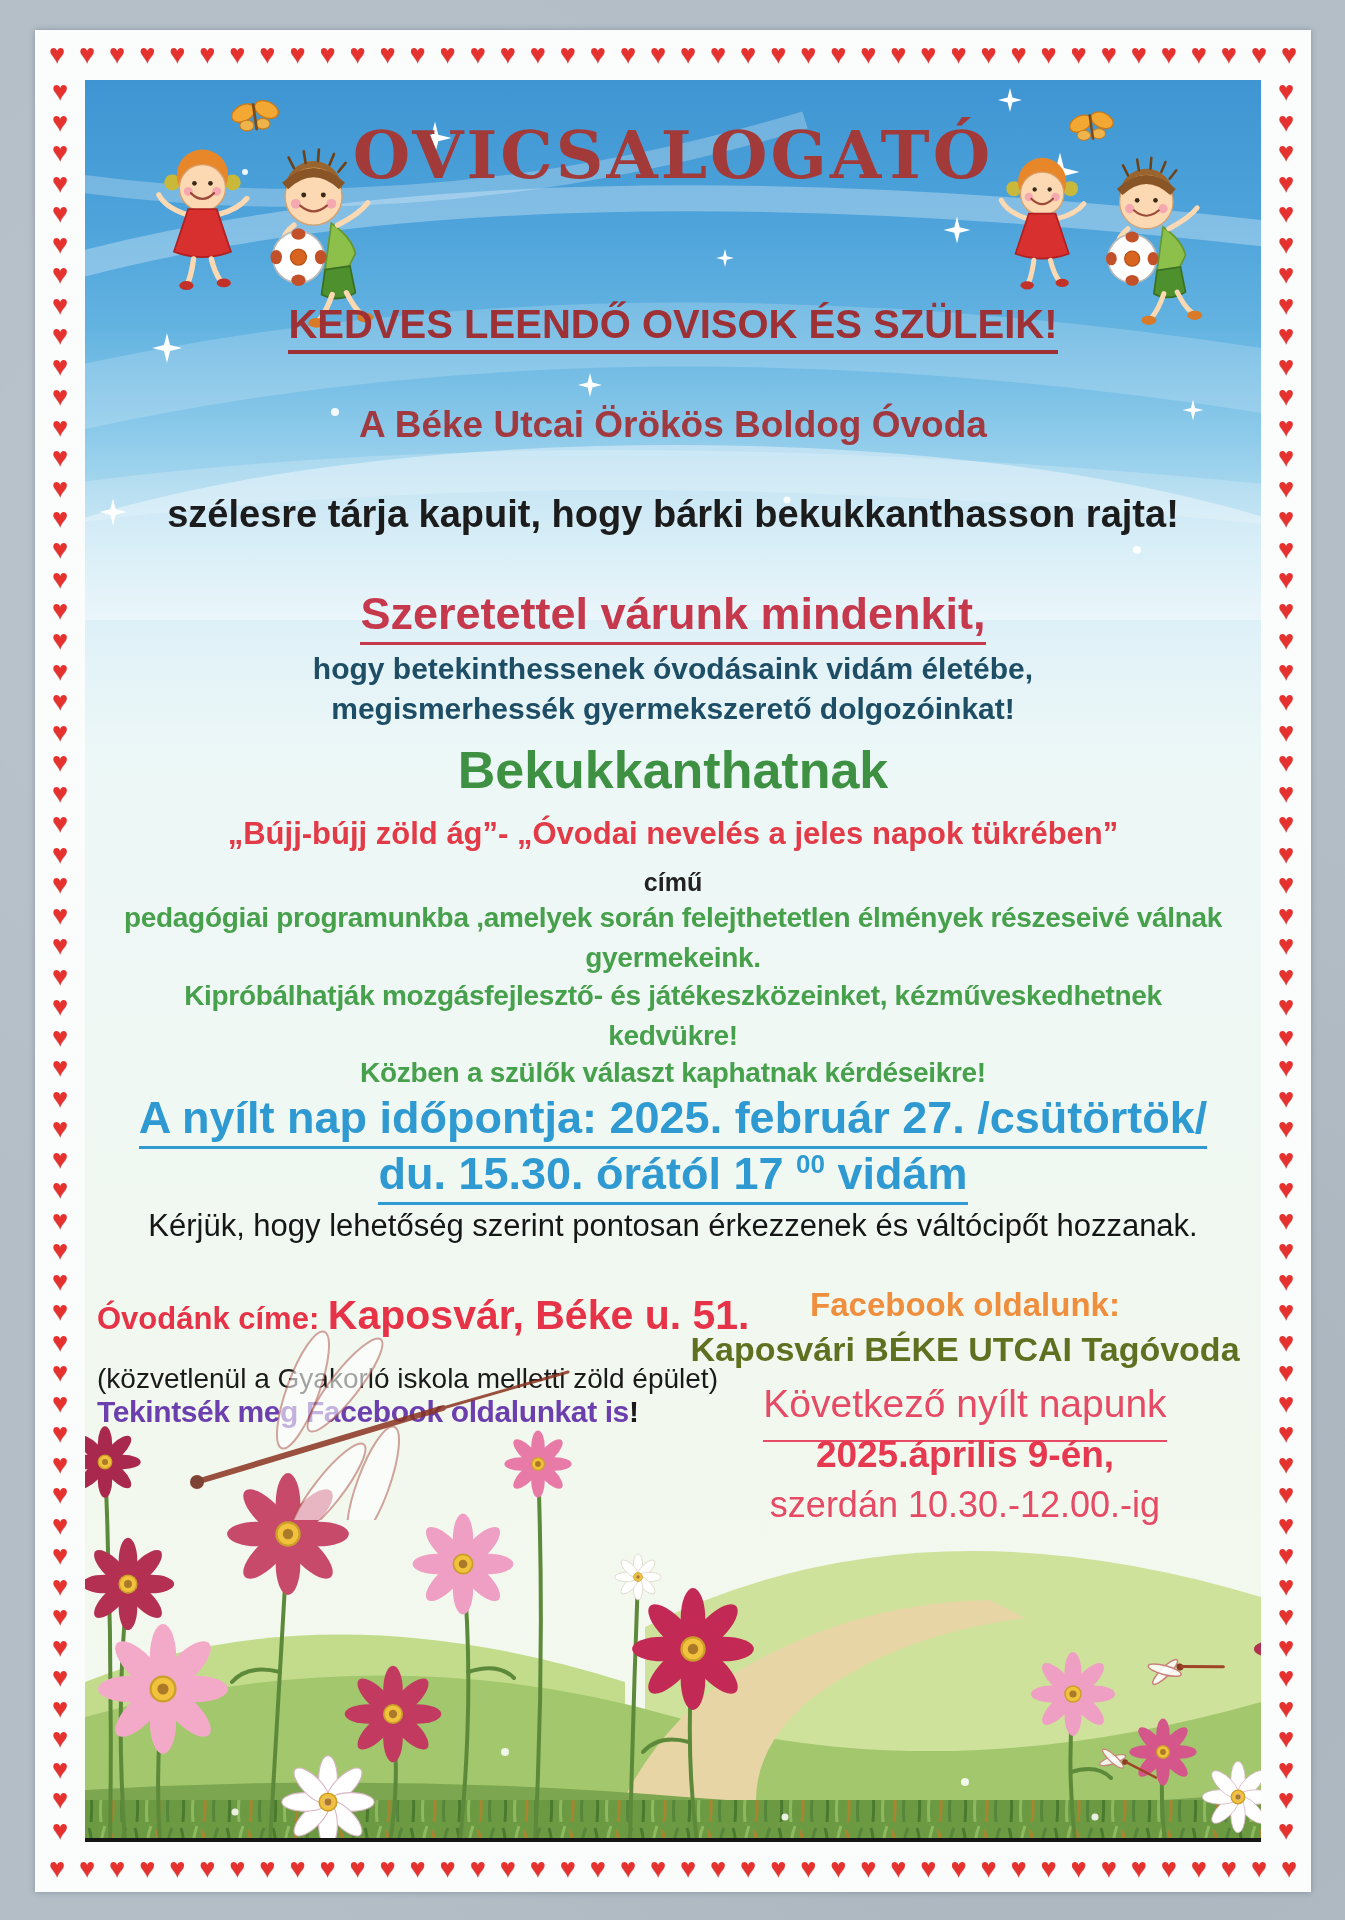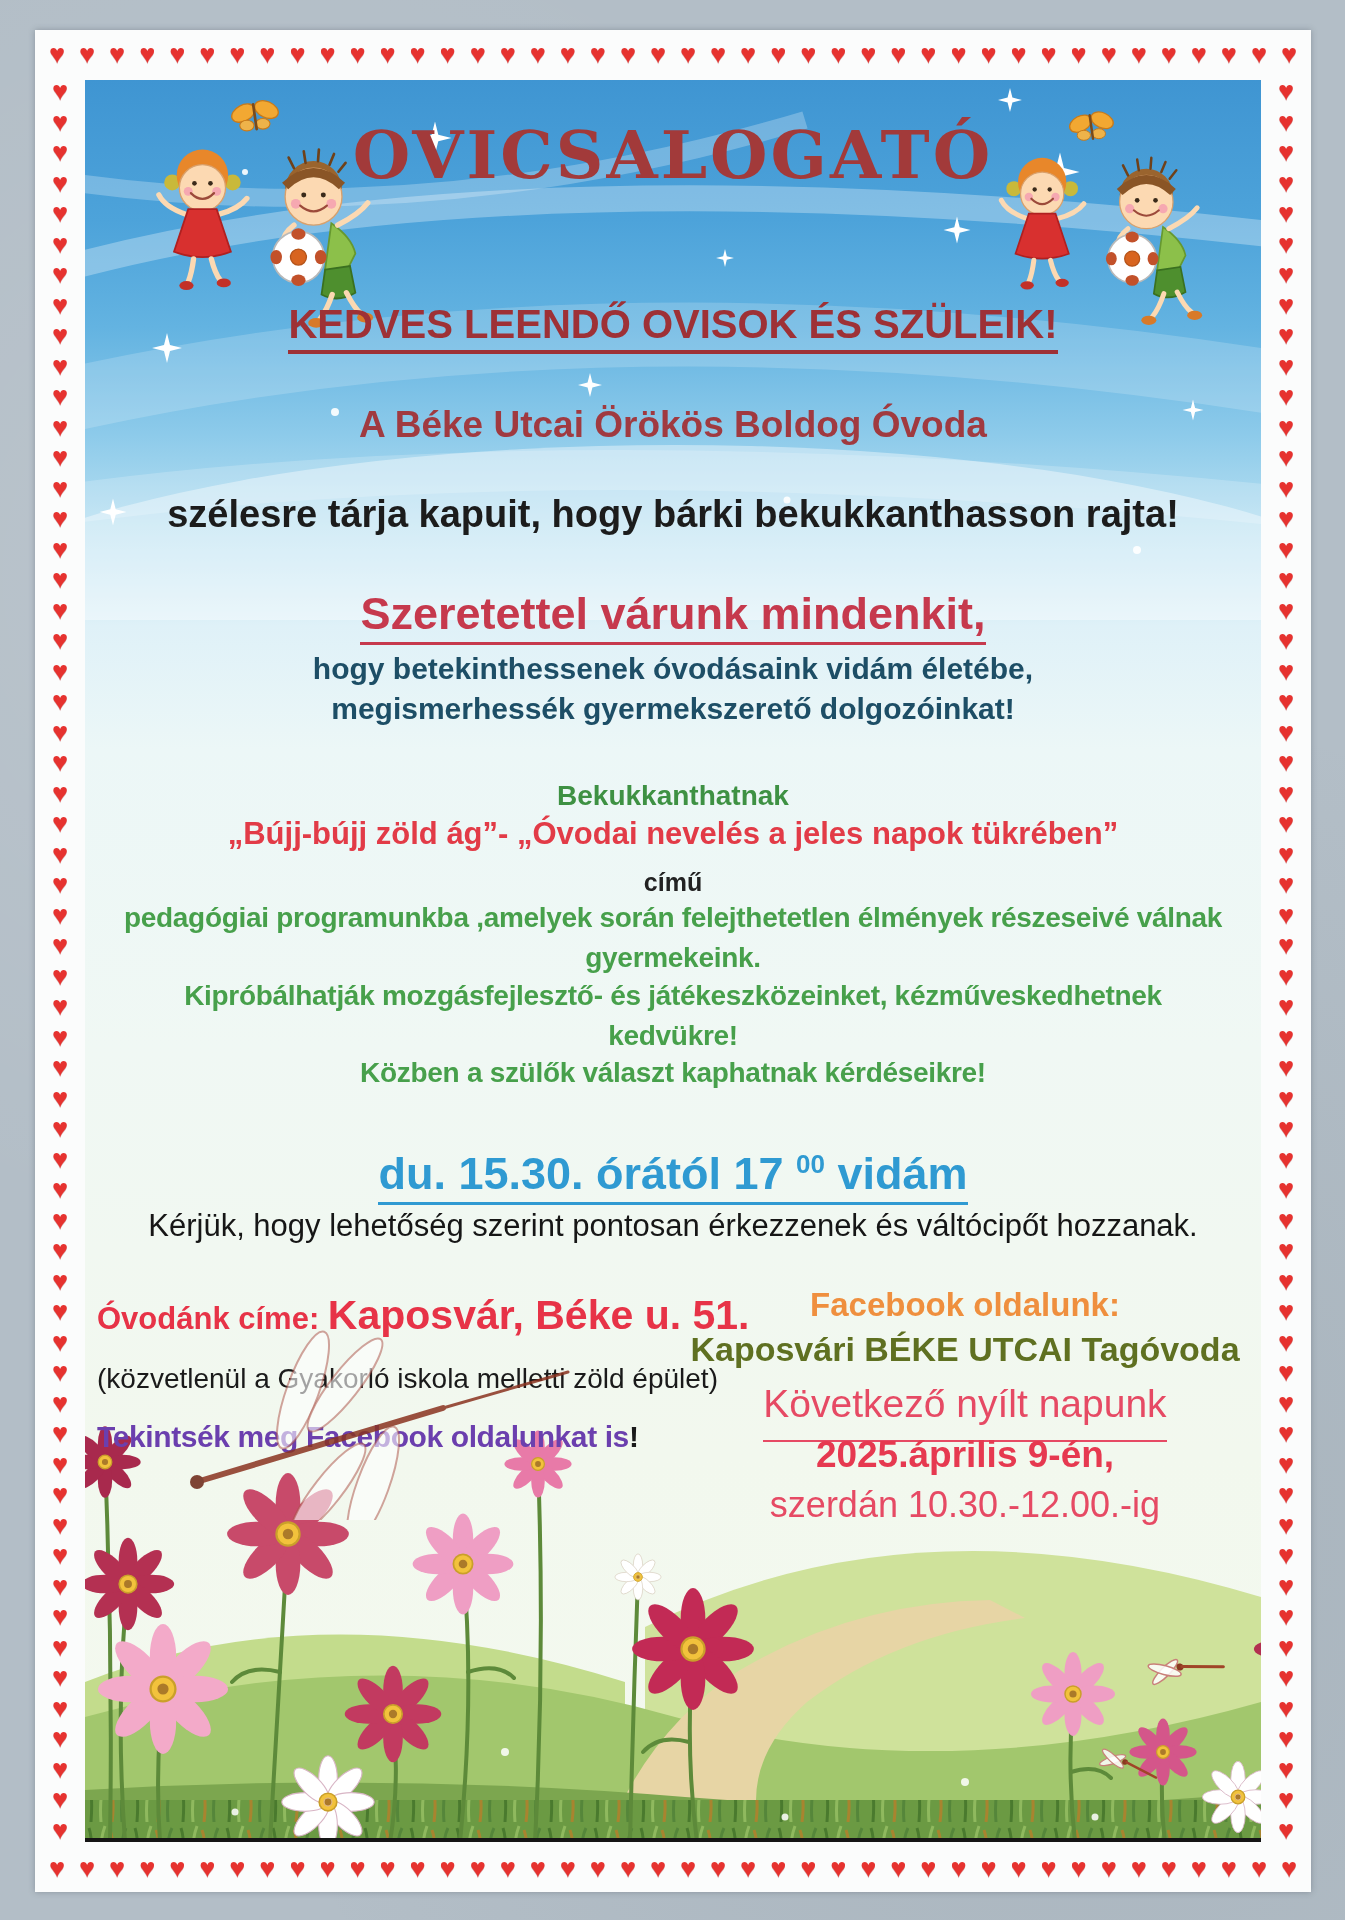--- a/index.html
+++ b/index.html
@@ -38,35 +38,35 @@
   .u3{border-bottom:2px solid currentColor;padding-bottom:14px;display:inline-block;}
 
   .title{top:36px;font-family:"DejaVu Serif",serif;font-weight:bold;font-size:66px;
     letter-spacing:3px;color:var(--title-maroon);}
   .greeting{top:222px;font-size:40px;font-weight:bold;color:var(--dark-red);}
   .school{top:324px;font-size:37px;font-weight:bold;color:#a03a40;}
   .open-line{top:413px;font-size:38px;font-weight:bold;color:var(--black-ink);}
   .welcome-head{top:508px;font-size:45px;font-weight:bold;color:var(--crimson);}
   .welcome-1{top:572px;font-size:30px;font-weight:bold;color:var(--teal-blue);}
   .welcome-2{top:612px;font-size:30px;font-weight:bold;color:var(--teal-blue);}
-  .prog-head{top:700px;font-size:28px;font-weight:bold;color:var(--green-head);}
+  .prog-head{top:660px;font-size:52px;font-weight:bold;color:var(--green-head);}
   .prog-sub{top:736px;font-size:31px;font-weight:bold;color:var(--quote-red);}
   .prog-cimu{top:788px;font-size:25px;font-weight:bold;color:#222;}
   .gbody{font-size:28px;font-weight:bold;color:var(--green-body);letter-spacing:-.3px;}
   .b1a{top:822px;} .b1b{top:862px;} .b2a{top:900px;} .b2b{top:940px;} .b3{top:977px;}
   .blue1{top:1012px;font-size:45px;font-weight:bold;color:var(--date-blue);}
   .blue2{top:1068px;font-size:45px;font-weight:bold;color:var(--date-blue);}
   .blue2 sup{font-size:26px;}
   .note{top:1128px;font-size:31px;color:#161616;}
 
   .addr-block{position:absolute;left:12px;top:1212px;width:620px;z-index:4;}
   .addr-line1{font-size:31px;font-weight:bold;color:var(--address-red);white-space:nowrap;}
   .addr-line1 .big{font-size:41px;}
   .addr-line2{margin-top:24px;font-size:28px;color:#1a1a1a;white-space:nowrap;}
-  .addr-line3{margin-top:25px;font-size:30px;font-weight:bold;color:var(--purple);white-space:nowrap;letter-spacing:-.4px;}
+  .addr-line3{margin-top:0;font-size:30px;font-weight:bold;color:var(--purple);white-space:nowrap;letter-spacing:-.4px;}
   .addr-line3 .bang{color:#1a1a1a;}
 
   .fb-block{position:absolute;left:596px;top:1202px;width:568px;height:270px;z-index:4;text-align:center;}
   .fb-line{position:absolute;left:0;right:0;white-space:nowrap;}
   .fb-label{top:4px;font-size:33px;font-weight:bold;color:var(--orange);}
   .fb-page{top:48px;font-size:34px;font-weight:bold;color:var(--olive);}
   .fb-next{top:100px;font-size:39px;color:var(--pink-red);}
   .fb-date{top:152px;font-size:37px;font-weight:bold;color:#e63950;}
   .fb-time{top:202px;font-size:36px;color:var(--pink-red);}
 
@@ -419,20 +419,23 @@
 
       <div class="line-abs prog-head" style="z-index:3">Bekukkanthatnak</div>
       <div class="line-abs prog-sub" style="z-index:3">„Bújj-bújj zöld ág”- „Óvodai nevelés a jeles napok tükrében”</div>
       <div class="line-abs prog-cimu" style="z-index:3">című</div>
       <div class="line-abs gbody b1a" style="z-index:3">pedagógiai programunkba ,amelyek során felejthetetlen élmények részeseivé válnak</div>
       <div class="line-abs gbody b2a" style="z-index:3">Kipróbálhatják mozgásfejlesztő- és játékeszközeinket, kézműveskedhetnek</div>
       <div class="line-abs gbody b1b" style="z-index:3">gyermekeink.</div>
       <div class="line-abs gbody b2b" style="z-index:3">kedvükre!</div>
       <div class="line-abs gbody b3" style="z-index:3">Közben a szülők választ kaphatnak kérdéseikre!</div>
 
+      <div class="line-abs blue1" style="z-index:3">
+        <span class="u2">A nyílt nap időpontja: 2025. február 27. /csütörtök/</span>
+      </div>
       <div class="line-abs blue2" style="z-index:3">
         <span class="u2"><span>du. 15.30.  órától 17 </span><sup>00</sup><span> vidám</span></span>
       </div>
       <div class="line-abs note" style="z-index:3">Kérjük, hogy lehetőség szerint pontosan érkezzenek és váltócipőt hozzanak.</div>
 
       <div class="addr-block">
         <div class="addr-line1">
           <span>Óvodánk címe: </span><span class="big">Kaposvár, Béke u. 51.</span>
         </div>
         <div class="addr-line2">(közvetlenül a Gyakorló iskola melletti zöld épület)</div>

